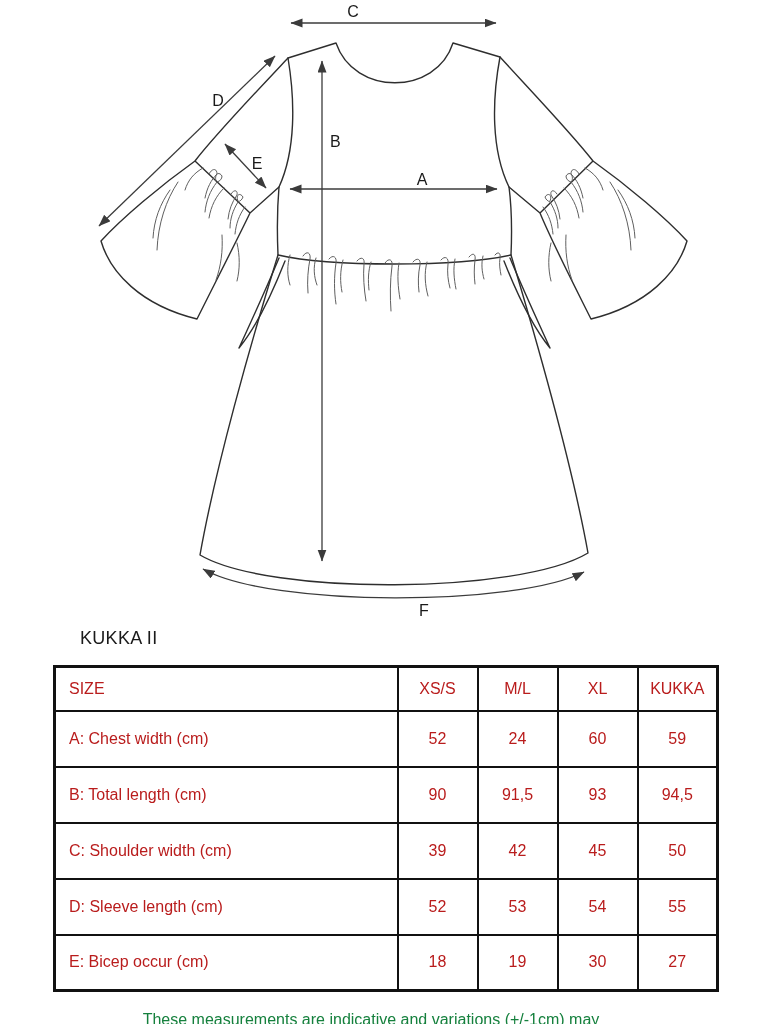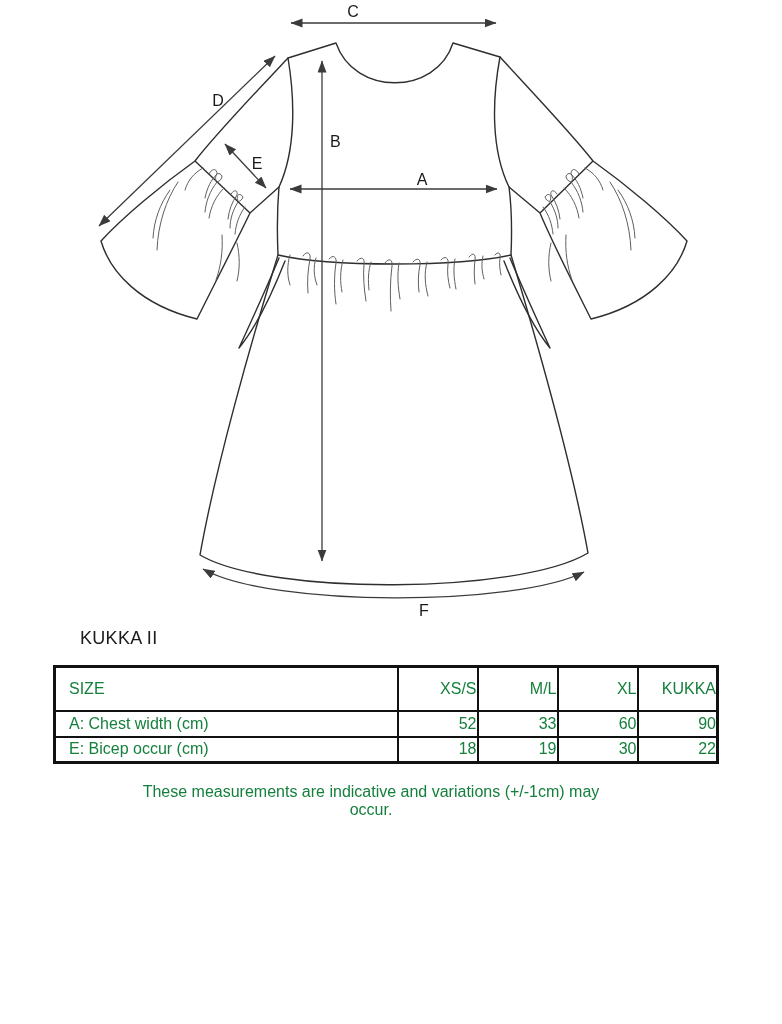--- a/index.html
+++ b/index.html
@@ -31,26 +31,26 @@
     margin:17px 0 0 53px;
     border-collapse:collapse;
     border:3px solid #111;
     table-layout:fixed;
     width:665px;
   }
   table.size-chart th, table.size-chart td {
     border:2px solid #111;
     font-size:16px;
     font-weight:normal;
-    color:#15803d;
+    color:#b91c1c;
   }
   table.size-chart th { height:44px; }
-  table.size-chart td { height:26px; }
+  table.size-chart td { height:56px; }
   .col-label { width:343px; text-align:left; padding-left:13px; }
-  .col-val   { width:80px;  text-align:right; }
+  .col-val   { width:80px;  text-align:center; }
 
   .disclaimer {
     margin-top:19px;
     margin-left:125px;
     width:492px;
     text-align:center;
     font-size:16px;
     color:#15803d;
   }
 </style>
@@ -146,27 +146,48 @@
       <th class="col-val">XS/S</th>
       <th class="col-val">M/L</th>
       <th class="col-val">XL</th>
       <th class="col-val">KUKKA</th>
     </tr>
   </thead>
   <tbody>
     <tr>
       <td class="col-label">A: Chest width (cm)</td>
       <td class="col-val">52</td>
-      <td class="col-val">33</td>
+      <td class="col-val">24</td>
       <td class="col-val">60</td>
+      <td class="col-val">59</td>
+    </tr>
+    <tr>
+      <td class="col-label">B: Total length (cm)</td>
       <td class="col-val">90</td>
+      <td class="col-val">91,5</td>
+      <td class="col-val">93</td>
+      <td class="col-val">94,5</td>
+    </tr>
+    <tr>
+      <td class="col-label">C: Shoulder width (cm)</td>
+      <td class="col-val">39</td>
+      <td class="col-val">42</td>
+      <td class="col-val">45</td>
+      <td class="col-val">50</td>
+    </tr>
+    <tr>
+      <td class="col-label">D: Sleeve length (cm)</td>
+      <td class="col-val">52</td>
+      <td class="col-val">53</td>
+      <td class="col-val">54</td>
+      <td class="col-val">55</td>
     </tr>
     <tr>
       <td class="col-label">E: Bicep occur (cm)</td>
       <td class="col-val">18</td>
       <td class="col-val">19</td>
       <td class="col-val">30</td>
-      <td class="col-val">22</td>
+      <td class="col-val">27</td>
     </tr>
   </tbody>
 </table>
 
 <div class="disclaimer">These measurements are indicative and variations (+/-1cm) may occur.</div>
 
 </body></html>

